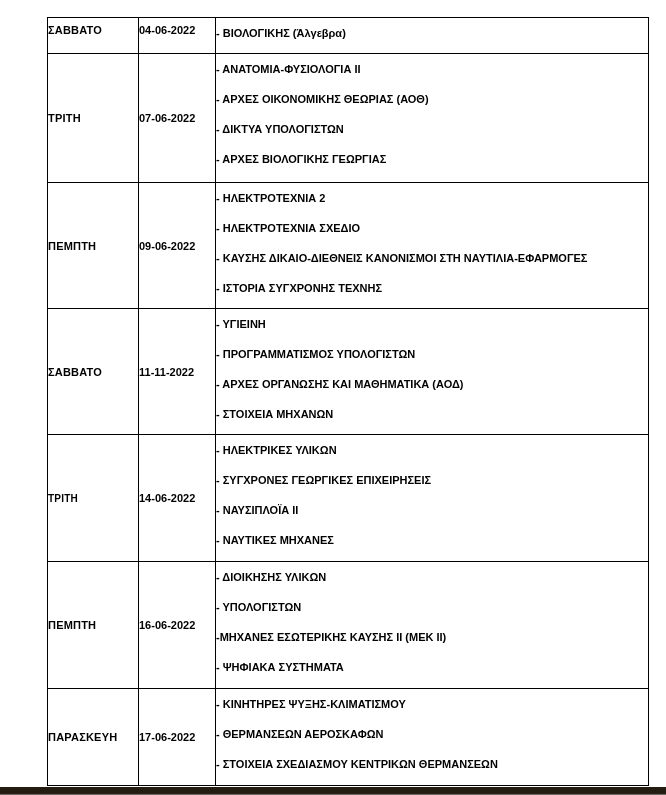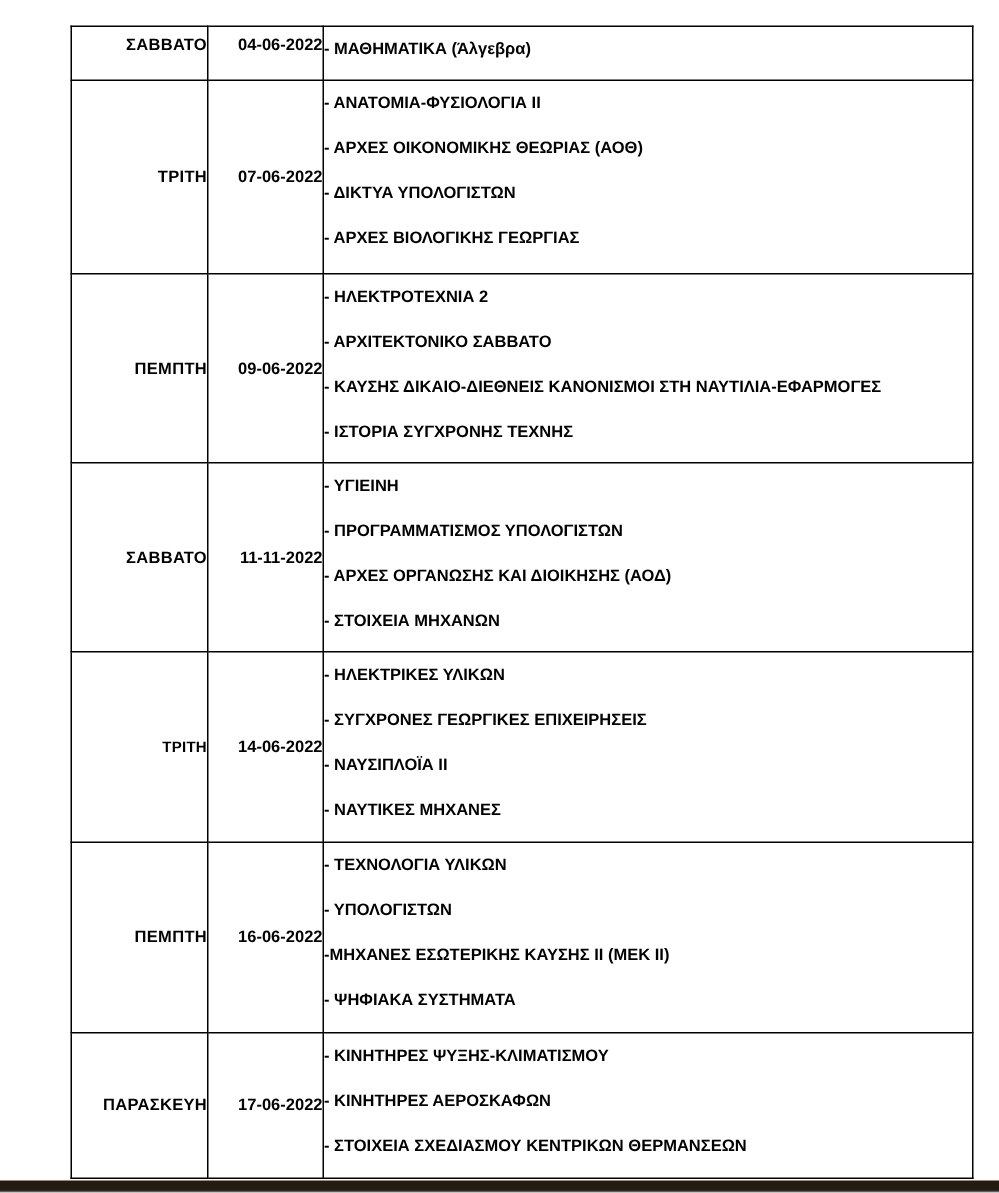--- a/index.html
+++ b/index.html
@@ -29,27 +29,27 @@
     table-layout: fixed;
   }
   table.schedule td {
     border: 1.5px solid #000000;
     font-weight: bold;
     font-size: 11px;
     padding: 0;
   }
   td.day-cell {
     width: 90px;
-    text-align: right;
+    text-align: left;
     vertical-align: middle;
     letter-spacing: 0.2px;
   }
   td.date-cell {
     width: 76px;
-    text-align: right;
+    text-align: left;
     vertical-align: middle;
   }
   td.subjects-cell {
     width: 432px;
     vertical-align: top;
     padding: 3px 6px 3px 8px;
   }
   
   tr:nth-child(1) td.day-cell,
   tr:nth-child(1) td.date-cell {
@@ -77,78 +77,78 @@
 </head>
 <body style="background: rgb(255, 255, 255);">
 
 <div class="page">
   <table class="schedule">
     <tbody>
         <tr style="height: 36px;">
           <td class="day-cell">ΣΑΒΒΑΤΟ</td>
           <td class="date-cell">04-06-2022</td>
           <td class="subjects-cell">
-            <div class="subject-line">- ΜΑΘΗΜΑΤΙΚΑ (Άλγεβρα)</div>
+            <div class="subject-line">- ΒΙΟΛΟΓΙΚΗΣ (Άλγεβρα)</div>
           </td>
         </tr>
         <tr style="height: 129px;">
           <td class="day-cell">ΤΡΙΤΗ</td>
           <td class="date-cell">07-06-2022</td>
           <td class="subjects-cell">
             <div class="subject-line">- ΑΝΑΤΟΜΙΑ-ΦΥΣΙΟΛΟΓΙΑ ΙΙ</div>
             <div class="subject-line">- ΑΡΧΕΣ ΟΙΚΟΝΟΜΙΚΗΣ ΘΕΩΡΙΑΣ (ΑΟΘ)</div>
             <div class="subject-line">- ΔΙΚΤΥΑ ΥΠΟΛΟΓΙΣΤΩΝ</div>
             <div class="subject-line">- ΑΡΧΕΣ ΒΙΟΛΟΓΙΚΗΣ ΓΕΩΡΓΙΑΣ</div>
           </td>
         </tr>
         <tr style="height: 126px;">
           <td class="day-cell">ΠΕΜΠΤΗ</td>
           <td class="date-cell">09-06-2022</td>
           <td class="subjects-cell">
             <div class="subject-line">- ΗΛΕΚΤΡΟΤΕΧΝΙΑ 2</div>
-            <div class="subject-line">- ΑΡΧΙΤΕΚΤΟΝΙΚΟ ΣΑΒΒΑΤΟ</div>
+            <div class="subject-line">- ΗΛΕΚΤΡΟΤΕΧΝΙΑ ΣΧΕΔΙΟ</div>
             <div class="subject-line">- ΚΑΥΣΗΣ ΔΙΚΑΙΟ-ΔΙΕΘΝΕΙΣ ΚΑΝΟΝΙΣΜΟΙ ΣΤΗ ΝΑΥΤΙΛΙΑ-ΕΦΑΡΜΟΓΕΣ</div>
             <div class="subject-line">- ΙΣΤΟΡΙΑ ΣΥΓΧΡΟΝΗΣ ΤΕΧΝΗΣ</div>
           </td>
         </tr>
         <tr style="height: 126px;">
           <td class="day-cell">ΣΑΒΒΑΤΟ</td>
           <td class="date-cell">11-11-2022</td>
           <td class="subjects-cell">
             <div class="subject-line">- ΥΓΙΕΙΝΗ</div>
             <div class="subject-line">- ΠΡΟΓΡΑΜΜΑΤΙΣΜΟΣ ΥΠΟΛΟΓΙΣΤΩΝ</div>
-            <div class="subject-line">- ΑΡΧΕΣ ΟΡΓΑΝΩΣΗΣ ΚΑΙ ΔΙΟΙΚΗΣΗΣ (ΑΟΔ)</div>
+            <div class="subject-line">- ΑΡΧΕΣ ΟΡΓΑΝΩΣΗΣ ΚΑΙ ΜΑΘΗΜΑΤΙΚΑ (ΑΟΔ)</div>
             <div class="subject-line">- ΣΤΟΙΧΕΙΑ ΜΗΧΑΝΩΝ</div>
           </td>
         </tr>
         <tr style="height: 127px;">
           <td class="day-cell">ΤΡΙΤΗ</td>
           <td class="date-cell">14-06-2022</td>
           <td class="subjects-cell">
             <div class="subject-line">- ΗΛΕΚΤΡΙΚΕΣ ΥΛΙΚΩΝ</div>
             <div class="subject-line">- ΣΥΓΧΡΟΝΕΣ ΓΕΩΡΓΙΚΕΣ ΕΠΙΧΕΙΡΗΣΕΙΣ</div>
             <div class="subject-line">- ΝΑΥΣΙΠΛΟΪΑ ΙΙ</div>
             <div class="subject-line">- ΝΑΥΤΙΚΕΣ ΜΗΧΑΝΕΣ</div>
           </td>
         </tr>
         <tr style="height: 127px;">
           <td class="day-cell">ΠΕΜΠΤΗ</td>
           <td class="date-cell">16-06-2022</td>
           <td class="subjects-cell">
-            <div class="subject-line">- ΤΕΧΝΟΛΟΓΙΑ ΥΛΙΚΩΝ</div>
+            <div class="subject-line">- ΔΙΟΙΚΗΣΗΣ ΥΛΙΚΩΝ</div>
             <div class="subject-line">- ΥΠΟΛΟΓΙΣΤΩΝ</div>
             <div class="subject-line">-ΜΗΧΑΝΕΣ ΕΣΩΤΕΡΙΚΗΣ ΚΑΥΣΗΣ ΙΙ (ΜΕΚ ΙΙ)</div>
             <div class="subject-line">- ΨΗΦΙΑΚΑ ΣΥΣΤΗΜΑΤΑ</div>
           </td>
         </tr>
         <tr style="height: 97px;">
           <td class="day-cell">ΠΑΡΑΣΚΕΥΗ</td>
           <td class="date-cell">17-06-2022</td>
           <td class="subjects-cell">
             <div class="subject-line">- ΚΙΝΗΤΗΡΕΣ ΨΥΞΗΣ-ΚΛΙΜΑΤΙΣΜΟΥ</div>
-            <div class="subject-line">- ΚΙΝΗΤΗΡΕΣ ΑΕΡΟΣΚΑΦΩΝ</div>
+            <div class="subject-line">- ΘΕΡΜΑΝΣΕΩΝ ΑΕΡΟΣΚΑΦΩΝ</div>
             <div class="subject-line">- ΣΤΟΙΧΕΙΑ ΣΧΕΔΙΑΣΜΟΥ ΚΕΝΤΡΙΚΩΝ ΘΕΡΜΑΝΣΕΩΝ</div>
           </td>
         </tr>
       </tbody>
   </table>
   <div class="bottom-bar" style="background: linear-gradient(rgb(36, 27, 17) 0%, rgb(36, 27, 17) 80%, rgb(138, 138, 138) 100%);"></div>
 </div>
 
 </body></html>

